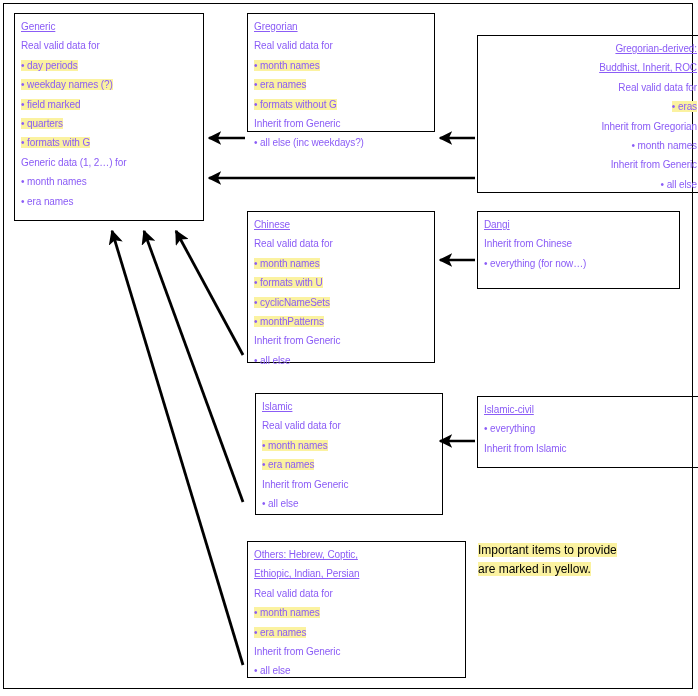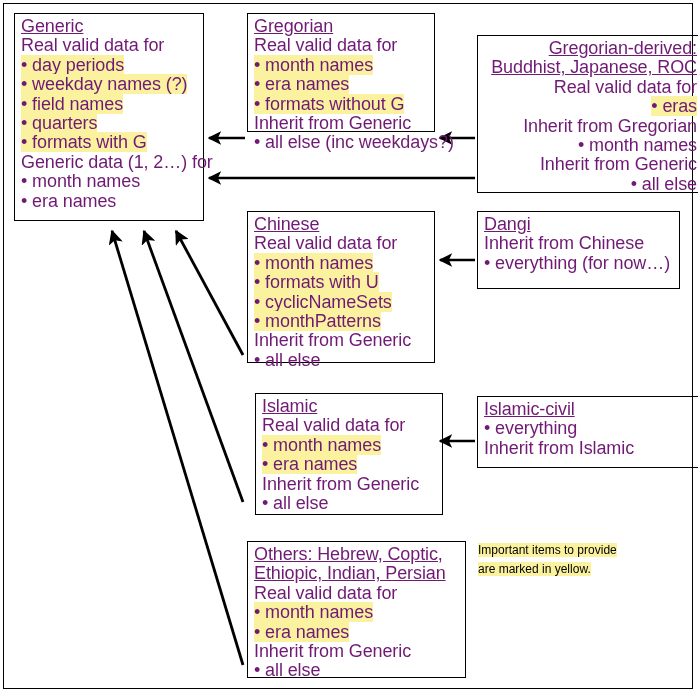--- a/index.html
+++ b/index.html
@@ -27,23 +27,23 @@
     box-sizing: border-box;
   }
   .box {
     position: absolute;
     border: 1px solid #000000;
     box-sizing: border-box;
     background: transparent;
     padding: 3px 5px 3px 6px;
   }
   .line {
-    font-size: 18px;
+    font-size: 10px;
     line-height: 19.4px;
-    color: #701a75;
+    color: #8b5cf6;
     white-space: nowrap;
     letter-spacing: -0.1px;
   }
   .line .txt { display: inline; }
   .hl .txt {
     background: #fbf2a0;
   }
   .title .txt {
     text-decoration: underline;
     text-underline-offset: 1px;
@@ -99,41 +99,41 @@
     <line x1="243" y1="502" x2="144" y2="231" stroke="#000000" stroke-width="2.8" marker-end="url(#ah)"></line>
 
     <line x1="243" y1="665" x2="112" y2="231" stroke="#000000" stroke-width="2.8" marker-end="url(#ah)"></line>
   </svg>
 
   <div class="box" id="box-generic" style="left:14px; top:13px; width:190px; height:208px;">
       <div class="line title"><span class="txt">Generic</span></div>
       <div class="line"><span class="txt">Real valid data for</span></div>
       <div class="line hl"><span class="txt">• day periods</span></div>
       <div class="line hl"><span class="txt">• weekday names (?)</span></div>
-      <div class="line hl"><span class="txt">• field names</span></div>
+      <div class="line hl"><span class="txt">• field marked</span></div>
       <div class="line hl"><span class="txt">• quarters</span></div>
       <div class="line hl"><span class="txt">• formats with G</span></div>
       <div class="line"><span class="txt">Generic data (1, 2…) for</span></div>
       <div class="line"><span class="txt">• month names</span></div>
       <div class="line"><span class="txt">• era names</span></div>
     </div>
 
   <div class="box" id="box-gregorian" style="left:247px; top:13px; width:188px; height:119px;">
       <div class="line title"><span class="txt">Gregorian</span></div>
       <div class="line"><span class="txt">Real valid data for</span></div>
       <div class="line hl"><span class="txt">• month names</span></div>
       <div class="line hl"><span class="txt">• era names</span></div>
       <div class="line hl"><span class="txt">• formats without G</span></div>
       <div class="line"><span class="txt">Inherit from Generic</span></div>
       <div class="line"><span class="txt">• all else (inc weekdays?)</span></div>
     </div>
 
   <div class="box" id="box-gregorian-derived" style="left:477px; top:35px; width:226px; height:158px;text-align:right;">
       <div class="line title"><span class="txt">Gregorian-derived:</span></div>
-      <div class="line title"><span class="txt">Buddhist, Japanese, ROC</span></div>
+      <div class="line title"><span class="txt">Buddhist, Inherit, ROC</span></div>
       <div class="line"><span class="txt">Real valid data for</span></div>
       <div class="line hl"><span class="txt">• eras</span></div>
       <div class="line"><span class="txt">Inherit from Gregorian</span></div>
       <div class="line"><span class="txt">• month names</span></div>
       <div class="line"><span class="txt">Inherit from Generic</span></div>
       <div class="line"><span class="txt">• all else</span></div>
     </div>
 
   <div class="box" id="box-chinese" style="left:247px; top:211px; width:188px; height:152px;">
       <div class="line title"><span class="txt">Chinese</span></div>

